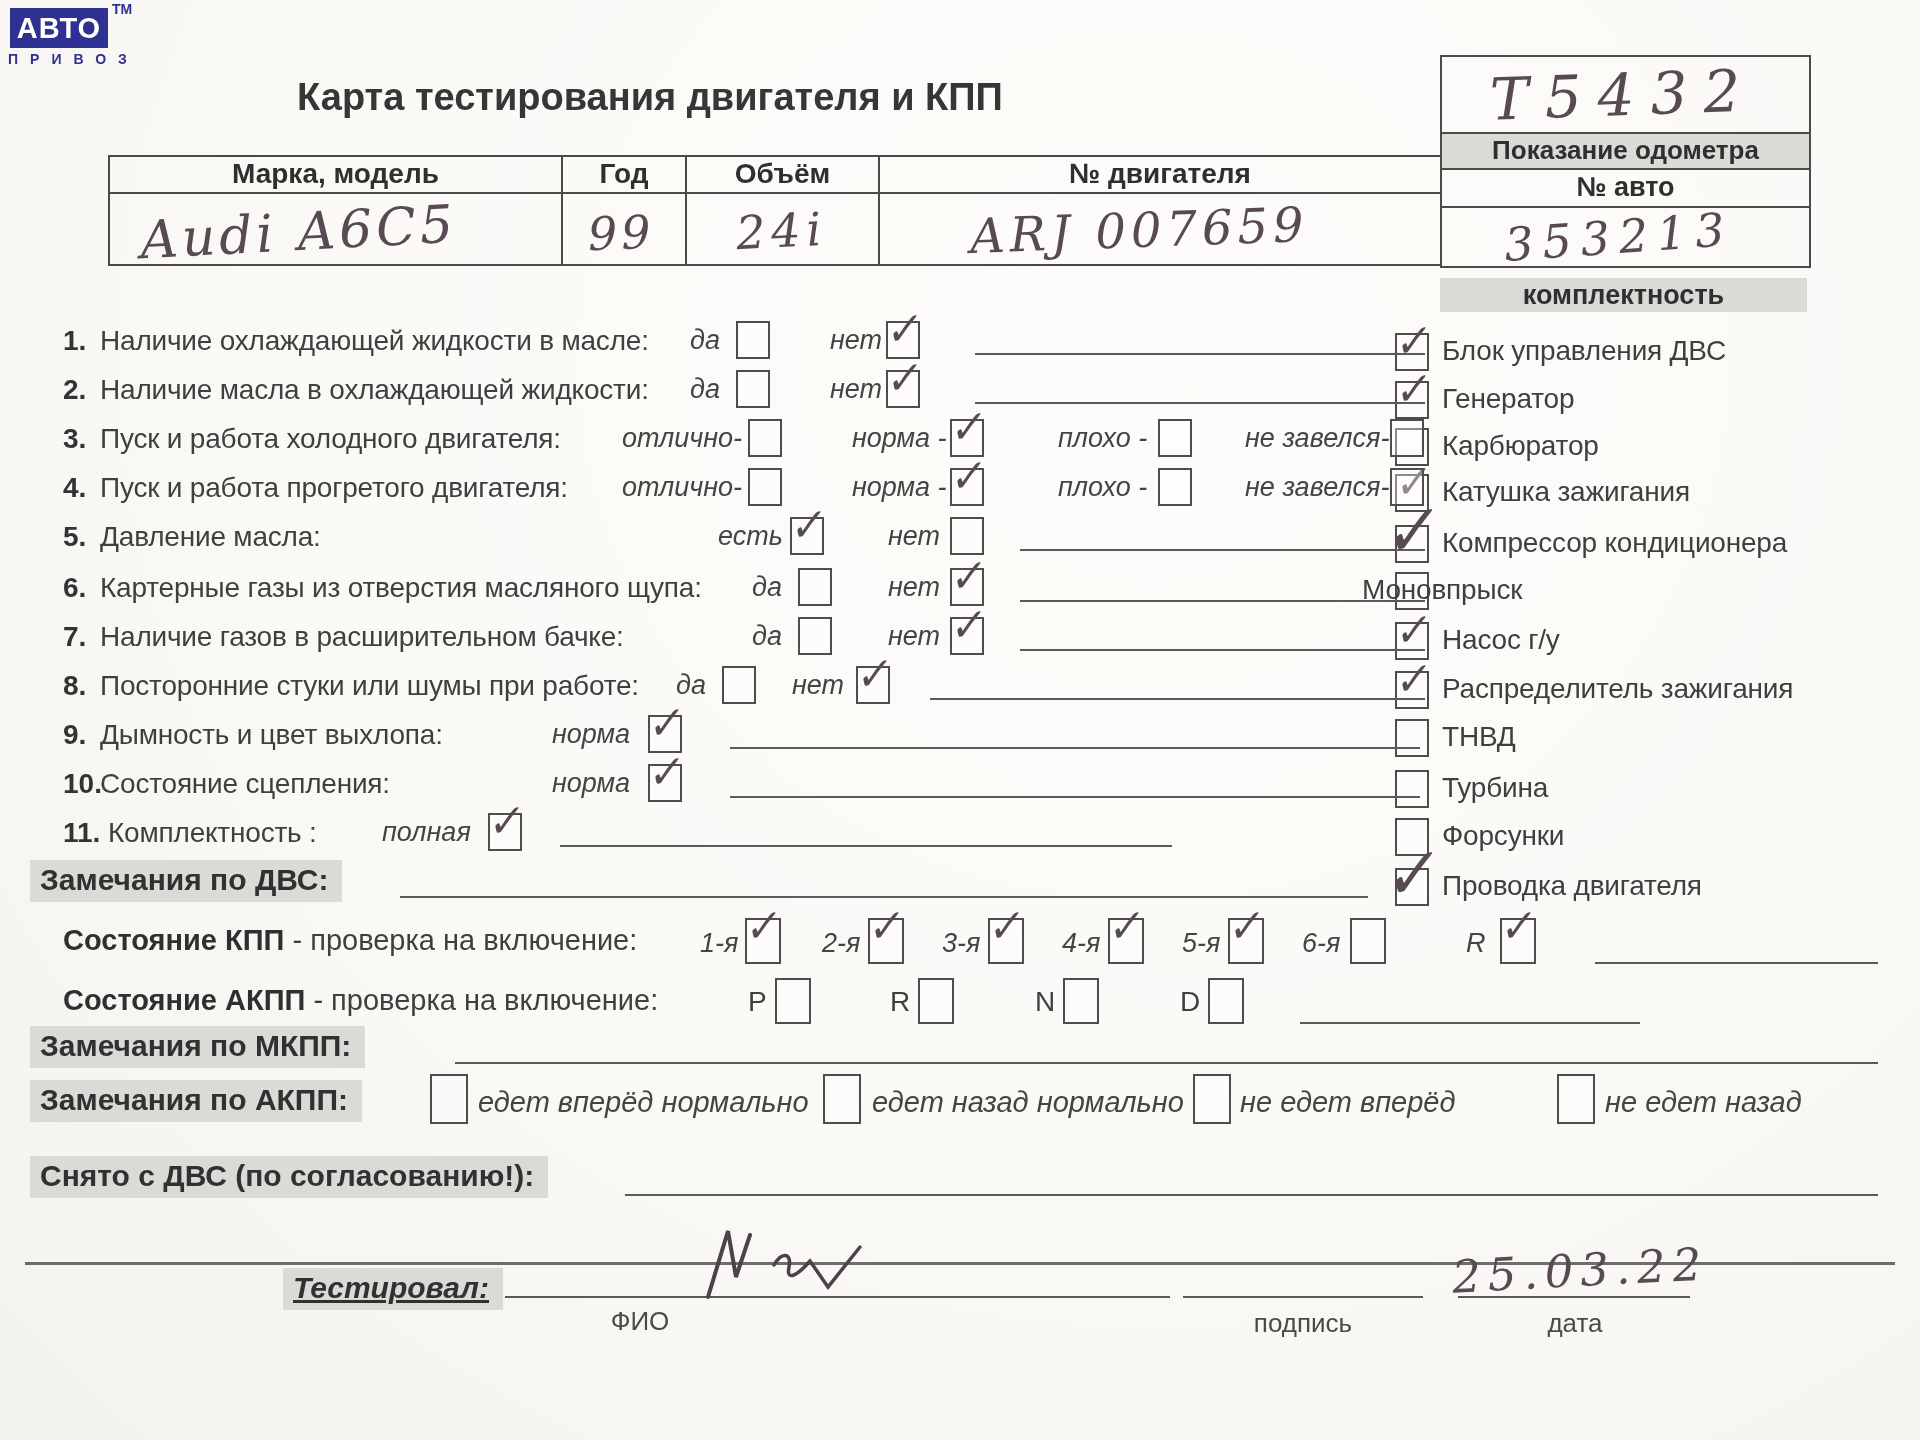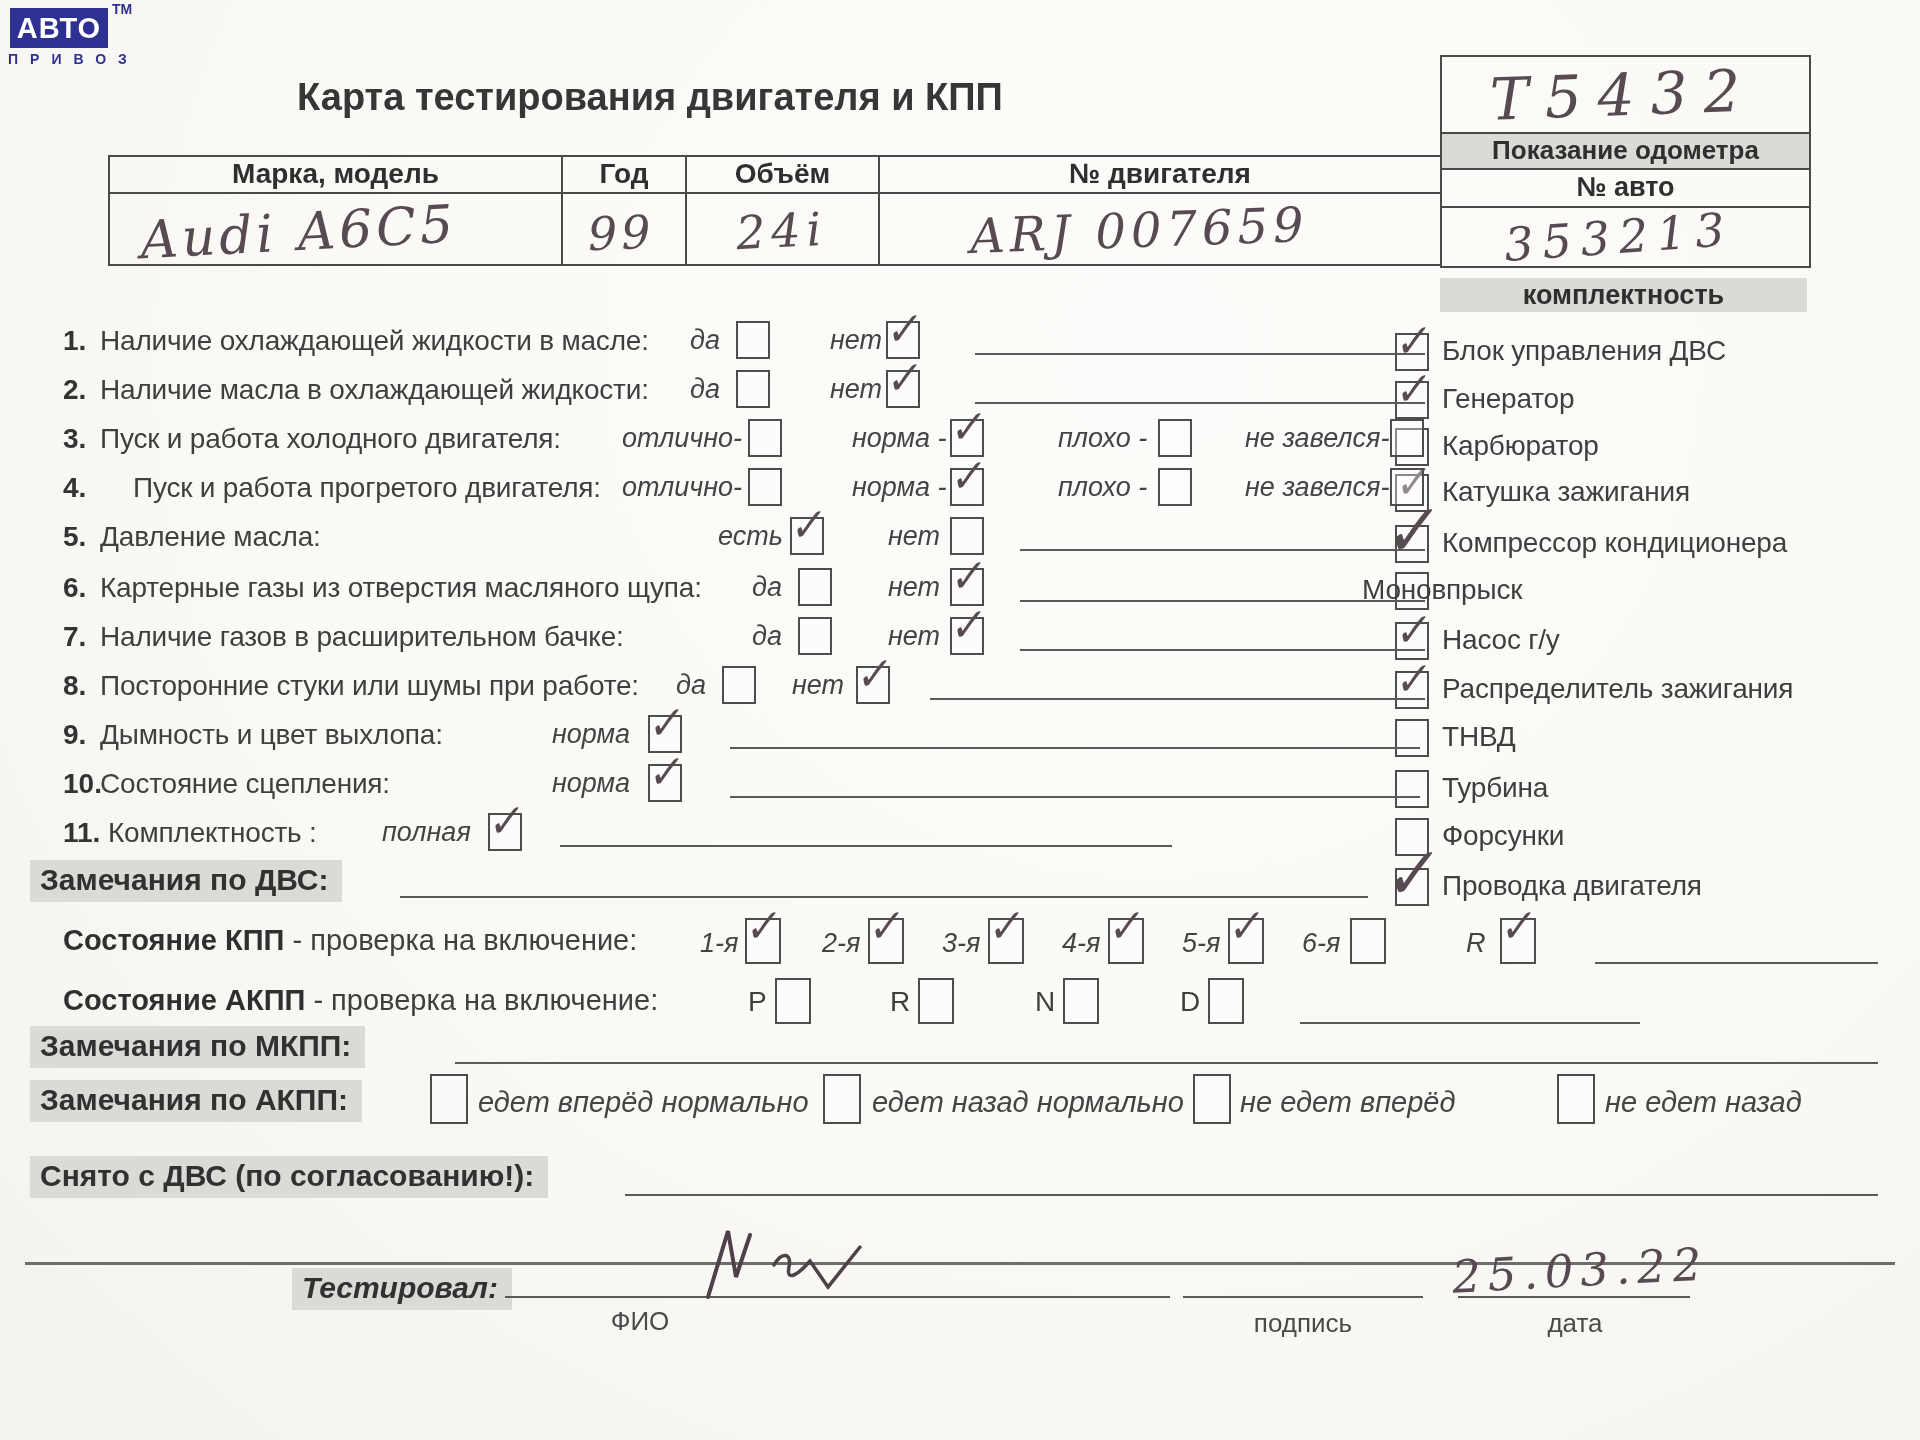--- a/index.html
+++ b/index.html
@@ -134,21 +134,21 @@
   <div class="abs opt" style="left:852px;top:423px;">норма -</div>
   <div class="abs cbox" style="left:950px;top:419px;">
       <span class="mark">✓</span>
     </div>
   <div class="abs opt" style="left:1058px;top:423px;">плохо -</div>
   <div class="abs cbox" style="left:1158px;top:419px;"></div>
   <div class="abs opt" style="left:1245px;top:423px;">не завелся-</div>
   <div class="abs cbox" style="left:1390px;top:419px;"></div>
 
   <div class="abs num" style="left:63px;top:472px;">4.</div>
-  <div class="abs lbl" style="left:100px;top:472px;margin-left:33px;">Пуск и работа прогретого двигателя:</div>
+  <div class="abs lbl" style="left:100px;top:472px;">Пуск и работа прогретого двигателя:</div>
   <div class="abs opt" style="left:622px;top:472px;">отлично-</div>
   <div class="abs cbox" style="left:748px;top:468px;"></div>
   <div class="abs opt" style="left:852px;top:472px;">норма -</div>
   <div class="abs cbox" style="left:950px;top:468px;">
       <span class="mark">✓</span>
     </div>
   <div class="abs opt" style="left:1058px;top:472px;">плохо -</div>
   <div class="abs cbox" style="left:1158px;top:468px;"></div>
   <div class="abs opt" style="left:1245px;top:472px;">не завелся-</div>
   <div class="abs cbox" style="left:1390px;top:468px;"></div>
@@ -275,21 +275,21 @@
   <div class="abs cbox big" style="left:1193px;top:1074px;"></div>
   <div class="abs opt" style="left:1240px;top:1086px;font-size:29px;">не едет вперёд</div>
   <div class="abs cbox big" style="left:1557px;top:1074px;"></div>
   <div class="abs opt" style="left:1605px;top:1086px;font-size:29px;">не едет назад</div>
 
   <div class="abs shade" style="left:30px;top:1156px;">Снято с ДВС (по согласованию!):</div>
   <div class="uline" style="left:625px;top:1194px;width:1253px;"></div>
 
   <div class="abs" style="left:25px;top:1262px;width:1870px;border-bottom:3px solid #6d6d6d;"></div>
 
-  <div class="abs shade" style="left:292px;top:1268px;font-style:italic;">Тестировал:</div>
+  <div class="abs shade" style="left:283px;top:1268px;font-style:italic;text-decoration:underline;">Тестировал:</div>
   <div class="uline" style="left:505px;top:1296px;width:665px;"></div>
   <svg class="abs" style="left:690px;top:1225px;" width="280" height="78" viewBox="0 0 280 78">
     <path d="M18,72 L38,6 L46,52 L60,10" fill="none" stroke="#4e4149" stroke-width="4" stroke-linecap="round"></path>
     <path d="M84,40 C92,26 102,28 99,42 C96,56 106,52 120,36 L138,62 L170,22" fill="none" stroke="#4e4149" stroke-width="3.5" stroke-linecap="round"></path>
   </svg>
   <div class="abs cap" style="left:560px;top:1306px;width:160px;">ФИО</div>
   <div class="uline" style="left:1183px;top:1296px;width:240px;"></div>
   <div class="abs cap" style="left:1203px;top:1308px;width:200px;">подпись</div>
   <div class="uline" style="left:1458px;top:1296px;width:232px;"></div>
   <span class="hw abs" style="left:1452px;top:1244px;font-size:45px;letter-spacing:7px;transform:rotate(-3deg);">25.03.22</span>

